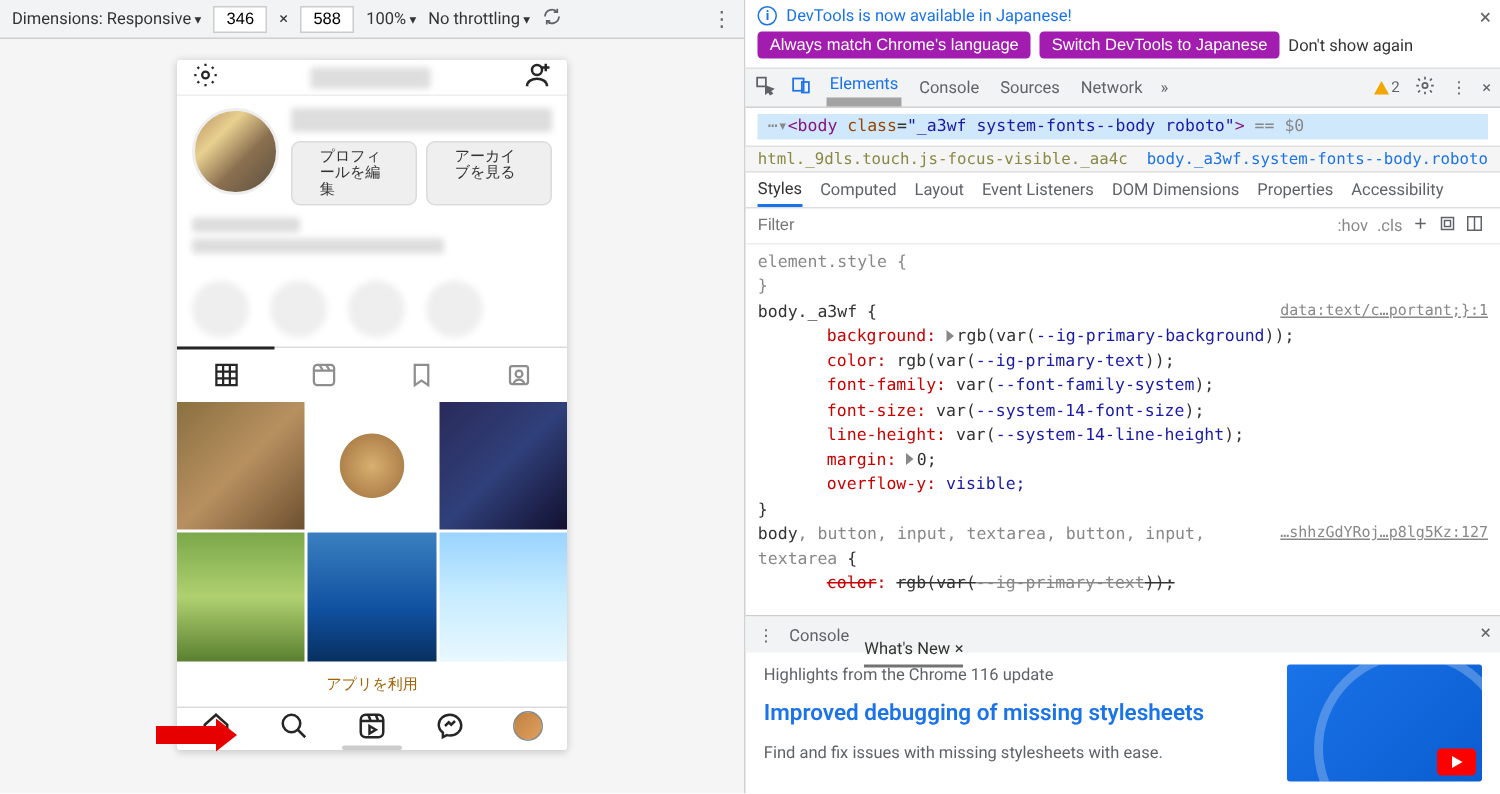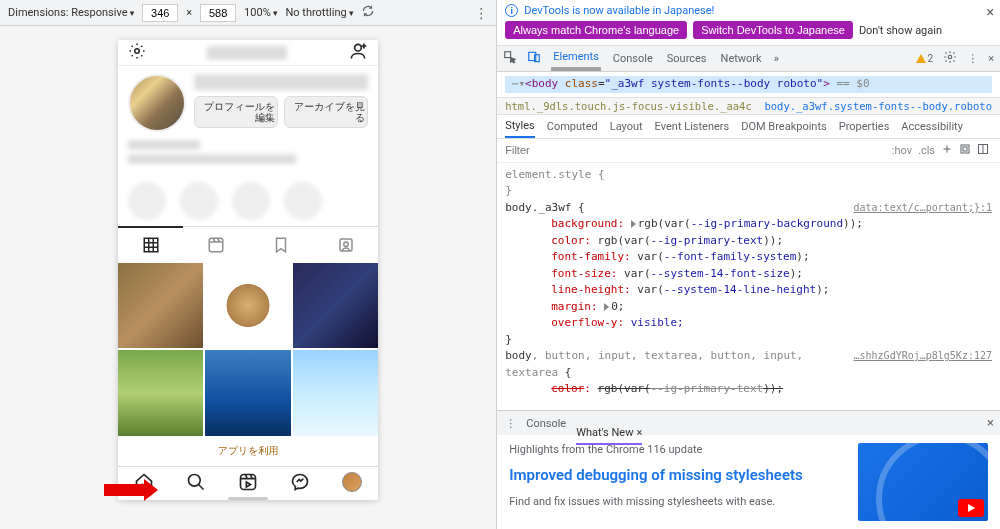--- a/index.html
+++ b/index.html
@@ -23,21 +23,21 @@
 .p-top { height: 32px; display: flex; align-items: center; padding: 0 10px; border-bottom: 1px solid #eee; }
 .gear-icon { width: 18px; height: 18px; }
 .p-top .sp { flex: 1; }
 .blur-bar { height: 14px; background: #ddd; border-radius: 2px; filter: blur(2px); }
 .adduser-icon { width: 20px; height: 20px; }
 .p-profile { display: flex; padding: 8px 10px; gap: 8px; }
 .avatar-big { width: 58px; height: 58px; border-radius: 50%; background: linear-gradient(135deg,#b89060 0%,#e8d090 30%,#8b7050 60%,#5a5040 100%); border:2px solid #eee; }
 .prof-col { flex: 1; }
 .prof-top { height: 16px; background: #ddd; filter: blur(2px); margin-bottom: 6px; border-radius: 2px; }
 .prof-btns { display: flex; gap: 6px; }
-.prof-btn { flex: 1; border: 1px solid #dbdbdb; border-radius: 6px; font-size: 10px; padding: 4px 2px; background: #efefef; text-align: right; line-height: 1.1; cursor: pointer; }
+.prof-btn { flex: 1; border: 1px solid #dbdbdb; border-radius: 6px; font-size: 10px; padding: 4px 18px; background: #efefef; text-align: left; line-height: 1.1; cursor: pointer; }
 .p-bio { padding: 0 10px 8px; }
 .bio-line { height: 10px; background: #ddd; filter: blur(2px); border-radius: 2px; margin-bottom: 4px; }
 .p-highlights { display: flex; gap: 14px; padding: 6px 10px; }
 .hl { width: 38px; height: 38px; border-radius: 50%; background: #eee; filter: blur(2px); }
 .p-tabs { display: flex; border-top: 1px solid #dbdbdb; }
 .p-tab { flex: 1; display: flex; align-items: center; justify-content: center; height: 36px; cursor: pointer; color: #8e8e8e; }
 .p-tab.active { color: #0095f6; border-top: 2px solid #262626; margin-top:-1px; color:#262626; }
 .p-tab svg { width: 18px; height: 18px; }
 .p-grid { display: grid; grid-template-columns: repeat(3,1fr); gap: 2px; }
 .cell { aspect-ratio: 1; }
@@ -62,21 +62,21 @@
 .banner { background: #fff; border-bottom: 1px solid #e0e0e0; padding: 4px 8px 6px; position: relative; }
 .banner-top { display: flex; align-items: center; gap: 6px; color: #1a73e8; font-size: 11px; margin-bottom: 4px; }
 .info-icon { width:13px; height:13px; border:1.5px solid #1a73e8; border-radius:50%; display:inline-flex; align-items:center; justify-content:center; color:#1a73e8; font-size:9px; font-weight:bold; }
 .banner-btns { display: flex; gap: 6px; align-items: center; }
 .blue-btn { background: #a21caf; color: #fff; border: none; border-radius: 3px; font-size: 11px; padding: 3px 8px; cursor: pointer; }
 .plain-link { color: #333; font-size: 11px; cursor: pointer; }
 .banner-close { position: absolute; right: 6px; top: 4px; font-size: 14px; color: #666; cursor: pointer; }
 
 .dt-tabs { height: 26px; background: #f1f3f4; border-bottom: 1px solid #d0d0d0; display: flex; align-items: center; padding: 0 6px; gap: 10px; font-size: 11px; color: #5f6368; }
 .dt-tabs .tab { cursor: pointer; padding: 0 2px; height: 100%; display: flex; align-items: center; }
-.dt-tabs .tab.active { color: #1a73e8; border-bottom: 4px solid #a3a3a3; }
+.dt-tabs .tab.active { color: #1a73e8; border-bottom: 6px solid #a3a3a3; }
 .tab-icon svg { width: 14px; height: 14px; }
 .dt-tabs .sp { flex: 1; }
 .warn-badge { display:inline-flex; align-items:center; gap:2px; font-size:10px; }
 .warn-tri { width:0;height:0;border-left:5px solid transparent;border-right:5px solid transparent;border-bottom:9px solid #f2a600; }
 
 .dom-tree { padding: 4px 8px; font-family: Menlo, Consolas, monospace; font-size: 11px; line-height: 1.5; }
 .dom-line1 { color: #5f6368; }
 .dom-line1 .tag { color: #881280; }
 .dom-line2 { background: #cfe8fc; }
 .tag { color: #881280; }
@@ -104,21 +104,21 @@
 .propval { color: #333; }
 .var { color: #888; }
 .blueval { color: #1a1aa6; }
 .stk .propname, .stk .propval, .stk .var { text-decoration: line-through; }
 .gr { color: #888; }
 .tri { display:inline-block; width:0;height:0;border-top:4px solid transparent;border-bottom:4px solid transparent;border-left:5px solid #888; margin-right:2px; vertical-align:middle; }
 
 .drawer { border-top: 1px solid #ccc; }
 .drawer-tabs { height: 24px; background: #f1f3f4; display: flex; align-items: center; gap: 10px; padding: 0 8px; font-size: 11px; color: #5f6368; position:relative; }
 .drawer-tabs .dtab { cursor: pointer; height:100%; display:flex; align-items:center; gap:3px; }
-.drawer-tabs .dtab.active { color: #333; border-bottom: 2px solid #8b5cf6; margin-top: 20px; }
+.drawer-tabs .dtab.active { color: #333; border-bottom: 2px solid #737373; margin-top: 20px; }
 .drawer-tabs .x { font-size:11px; }
 .drawer-close { position:absolute; right:6px; top:4px; font-size:13px; color:#666; cursor:pointer; }
 .drawer-body { padding: 8px 12px; display: flex; gap: 14px; }
 .wn-text { flex: 1; }
 .wn-h { color: #5f6368; font-size: 11px; margin-bottom: 10px; }
 .wn-title { color: #1a73e8; font-size: 15px; font-weight: 600; margin-bottom: 8px; line-height:1.3; }
 .wn-desc { color: #5f6368; font-size: 11px; line-height: 1.5; }
 .wn-thumb { width: 130px; height: 78px; background: linear-gradient(135deg,#1a73e8 0%,#0a5dd0 100%); border-radius: 2px; position: relative; overflow:hidden; }
 .wn-thumb::before { content:""; position:absolute; right:-20px; top:-10px; width:120px; height:120px; border:6px solid rgba(255,255,255,.25); border-radius:50%; }
 .yt { position:absolute; bottom:4px; right:4px; width:26px; height:18px; background:#f00; border-radius:3px; }
@@ -295,21 +295,21 @@
     </div>
     <div class="breadcrumb">
       <span class="crumb1">html._9dls.touch.js-focus-visible._aa4c</span>&nbsp;&nbsp;<span class="crumb2">body._a3wf.system-fonts--body.roboto</span>
     </div>
 
     <div class="styles-tabs">
       <span class="st active">Styles</span>
       <span class="st">Computed</span>
       <span class="st">Layout</span>
       <span class="st">Event Listeners</span>
-      <span class="st">DOM Breakpoints</span>
+      <span class="st">DOM Dimensions</span>
       <span class="st">Properties</span>
       <span class="st">Accessibility</span>
     </div>
     <div class="filter-row">
       <input placeholder="Filter" style="">
       <div class="sp"></div>
       <span class="mini">:hov</span>
       <span class="mini">.cls</span>
       <span class="mini mini-icon"><svg viewBox="0 0 24 24" stroke="#5f6368" stroke-width="2" fill="none">
             <path d="M12 5v14M5 12h14"></path>

